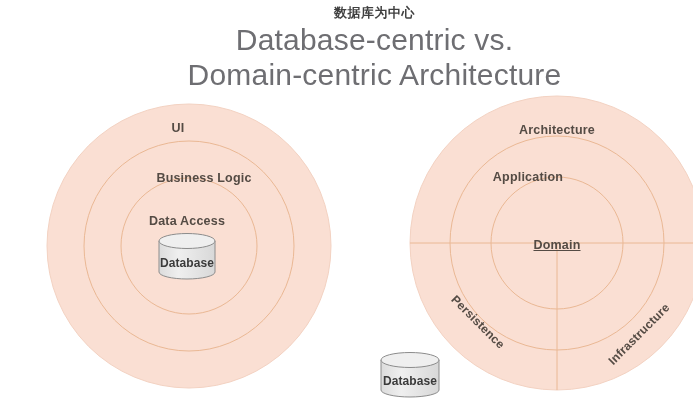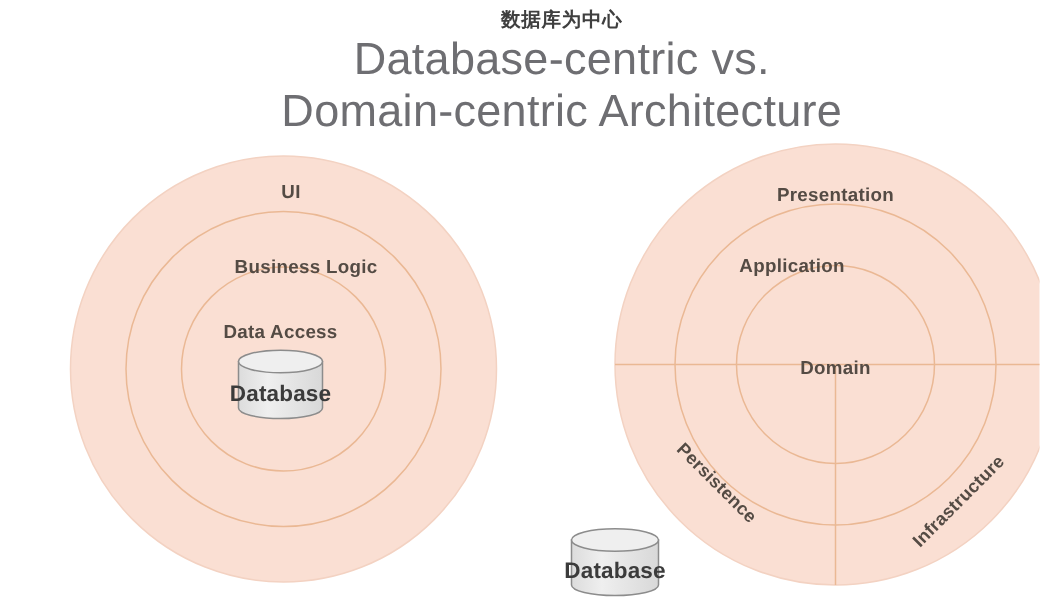--- a/index.html
+++ b/index.html
@@ -68,21 +68,21 @@
     white-space: nowrap;
     transform: translate(-50%, -50%);
     letter-spacing: 0.2px;
   }
   .ring-label.small { font-size: 12px; }
   .ring-label.rot-cw  { transform: translate(-50%, -50%) rotate(45deg); }
   .ring-label.rot-ccw { transform: translate(-50%, -50%) rotate(-45deg); }
 
   .db-name {
     position: absolute;
-    font-size: 15px;
+    font-size: 12px;
     font-weight: 700;
     color: #3b3b3b;
     white-space: nowrap;
     transform: translate(-50%, -50%);
     letter-spacing: 0.1px;
   }
 </style>
 </head>
 <body>
 
@@ -133,27 +133,27 @@
   </svg>
 
   <div class="cn-label" id="cn-top">数据库为中心</div>
 
   <div class="title-block">
     <span class="title-line">Database-centric vs.</span>
     <span class="title-line">Domain-centric Architecture</span>
   </div>
 
 
-  <div class="ring-label" style="left:166px; top:128px;">UI</div>
+  <div class="ring-label" style="left:150px; top:128px;">UI</div>
   <div class="ring-label" style="left:176px; top:178px;">Business Logic</div>
   <div class="ring-label" style="left:159px; top:221px;">Data Access</div>
   <div class="db-name" style="left:159px; top:263px;">Database</div>
 
-  <div class="ring-label" style="left:529px; top:130px;">Presentation</div>
+  <div class="ring-label" style="left:529px; top:130px;">Architecture</div>
   <div class="ring-label" style="left:500px; top:177px;">Application</div>
-  <div class="ring-label" style="left:529px; top:245px;">Domain</div>
+  <div class="ring-label" style="left:529px; top:245px;text-decoration:underline;">Domain</div>
 
   <div class="ring-label small rot-cw" style="left:450px; top:322px;">Persistence</div>
   <div class="ring-label small rot-ccw" style="left:611px; top:334px;">Infrastructure</div>
 
   <div class="db-name" style="left:382px; top:381px;">Database</div>
 
 </div>
 
 </body></html>

